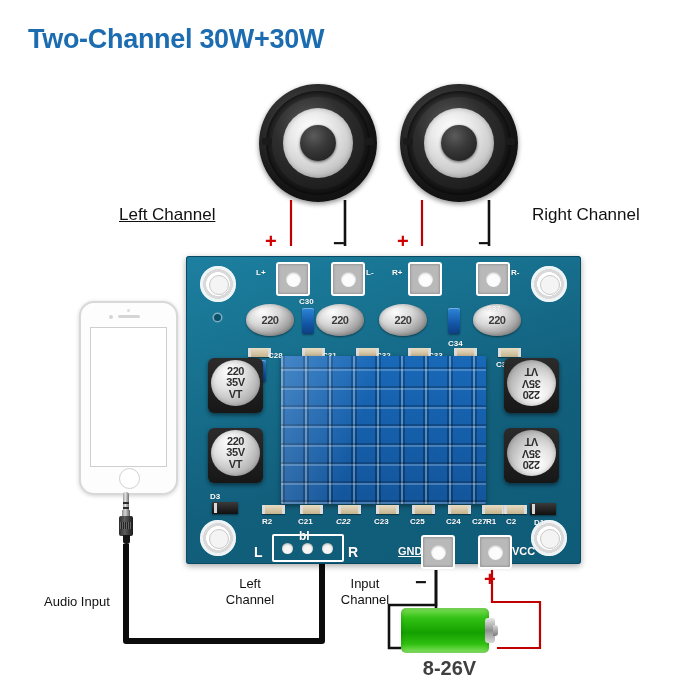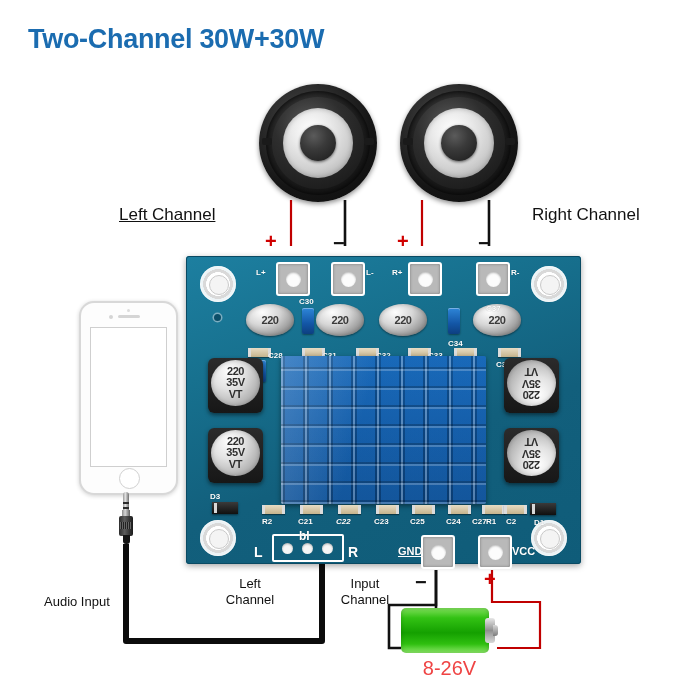--- a/index.html
+++ b/index.html
@@ -66,21 +66,21 @@
   
   #battery{position:absolute;left:401px;top:608px;width:97px;height:45px;}
   #battery .cell{position:absolute;left:0;top:0;width:88px;height:45px;border-radius:5px;
     background:linear-gradient(180deg,#7fe05a 0%,#33c214 22%,#14a000 55%,#2fbf10 80%,#8ae866 100%);
     box-shadow:inset 0 0 4px rgba(0,0,0,.2);}
   #battery .cap{position:absolute;left:84px;top:10px;width:10px;height:25px;border-radius:3px;
     background:linear-gradient(180deg,#e8e8e8,#8f8f8f,#d8d8d8);}
   #battery .nub{position:absolute;left:92px;top:17px;width:5px;height:11px;border-radius:0 3px 3px 0;
     background:linear-gradient(180deg,#d8d8d8,#7d7d7d);}
   #battery-label{position:absolute;left:401px;top:657px;width:97px;text-align:center;
-    font-size:20px;font-weight:normal;color:#ef4444;}
+    font-size:20px;font-weight:bold;color:#404040;}
 
   
   #pcb{position:absolute;left:186px;top:256px;width:395px;height:308px;
     background:linear-gradient(160deg,#1d7fa0 0%,#17718f 28%,#125f7c 60%,#0f5c79 100%);
     border-radius:3px;box-shadow:0 2px 6px rgba(0,0,0,.35);}
   #pcb .edge{position:absolute;inset:0;border:1px solid #0a4a63;border-radius:3px;pointer-events:none;}
 
   .mount{position:absolute;width:36px;height:36px;border-radius:50%;
     background:radial-gradient(circle,#ffffff 0 46%,#d9d9d9 47% 58%, rgba(255,255,255,.92) 59% 100%);
     box-shadow:0 0 0 1px rgba(255,255,255,.5) inset;}

